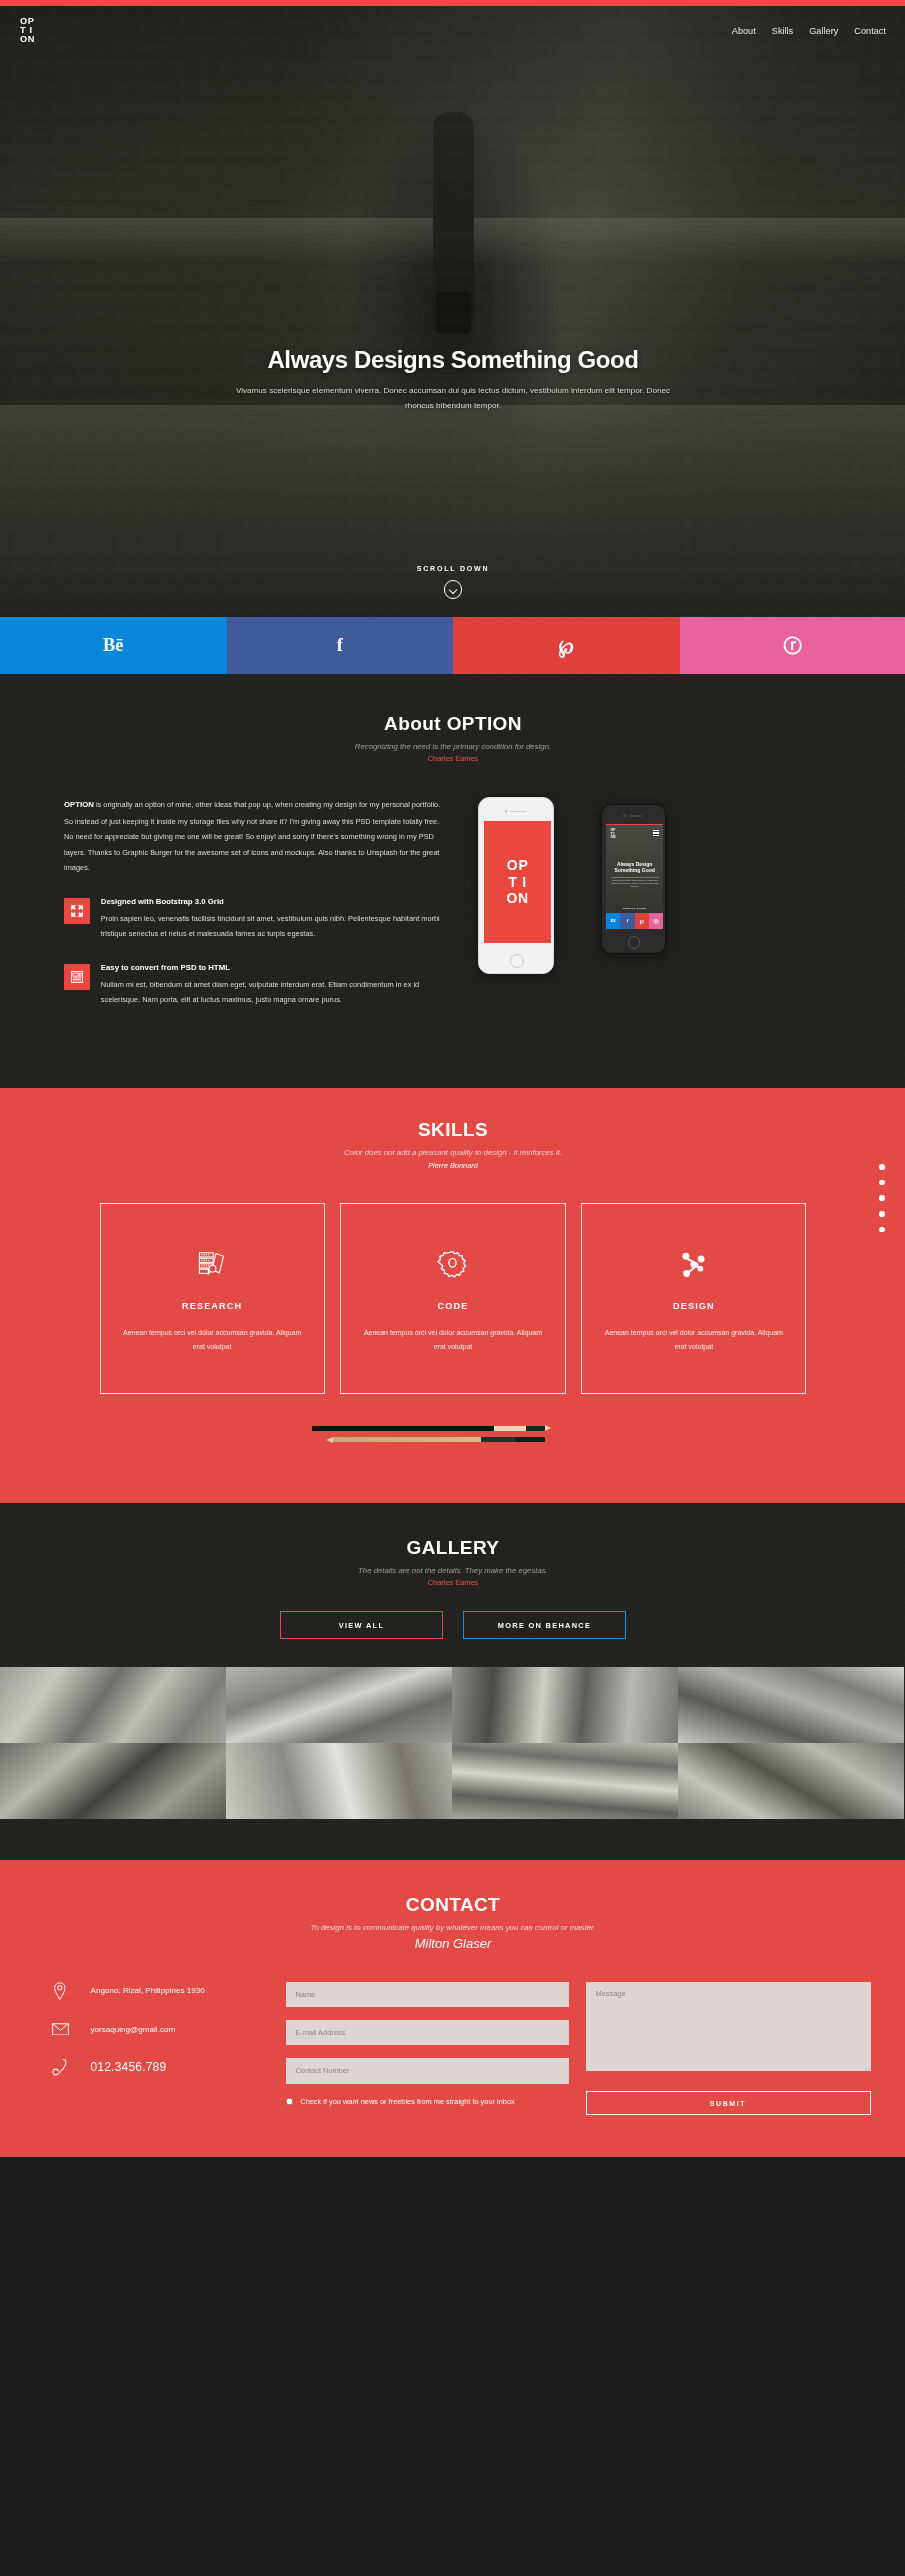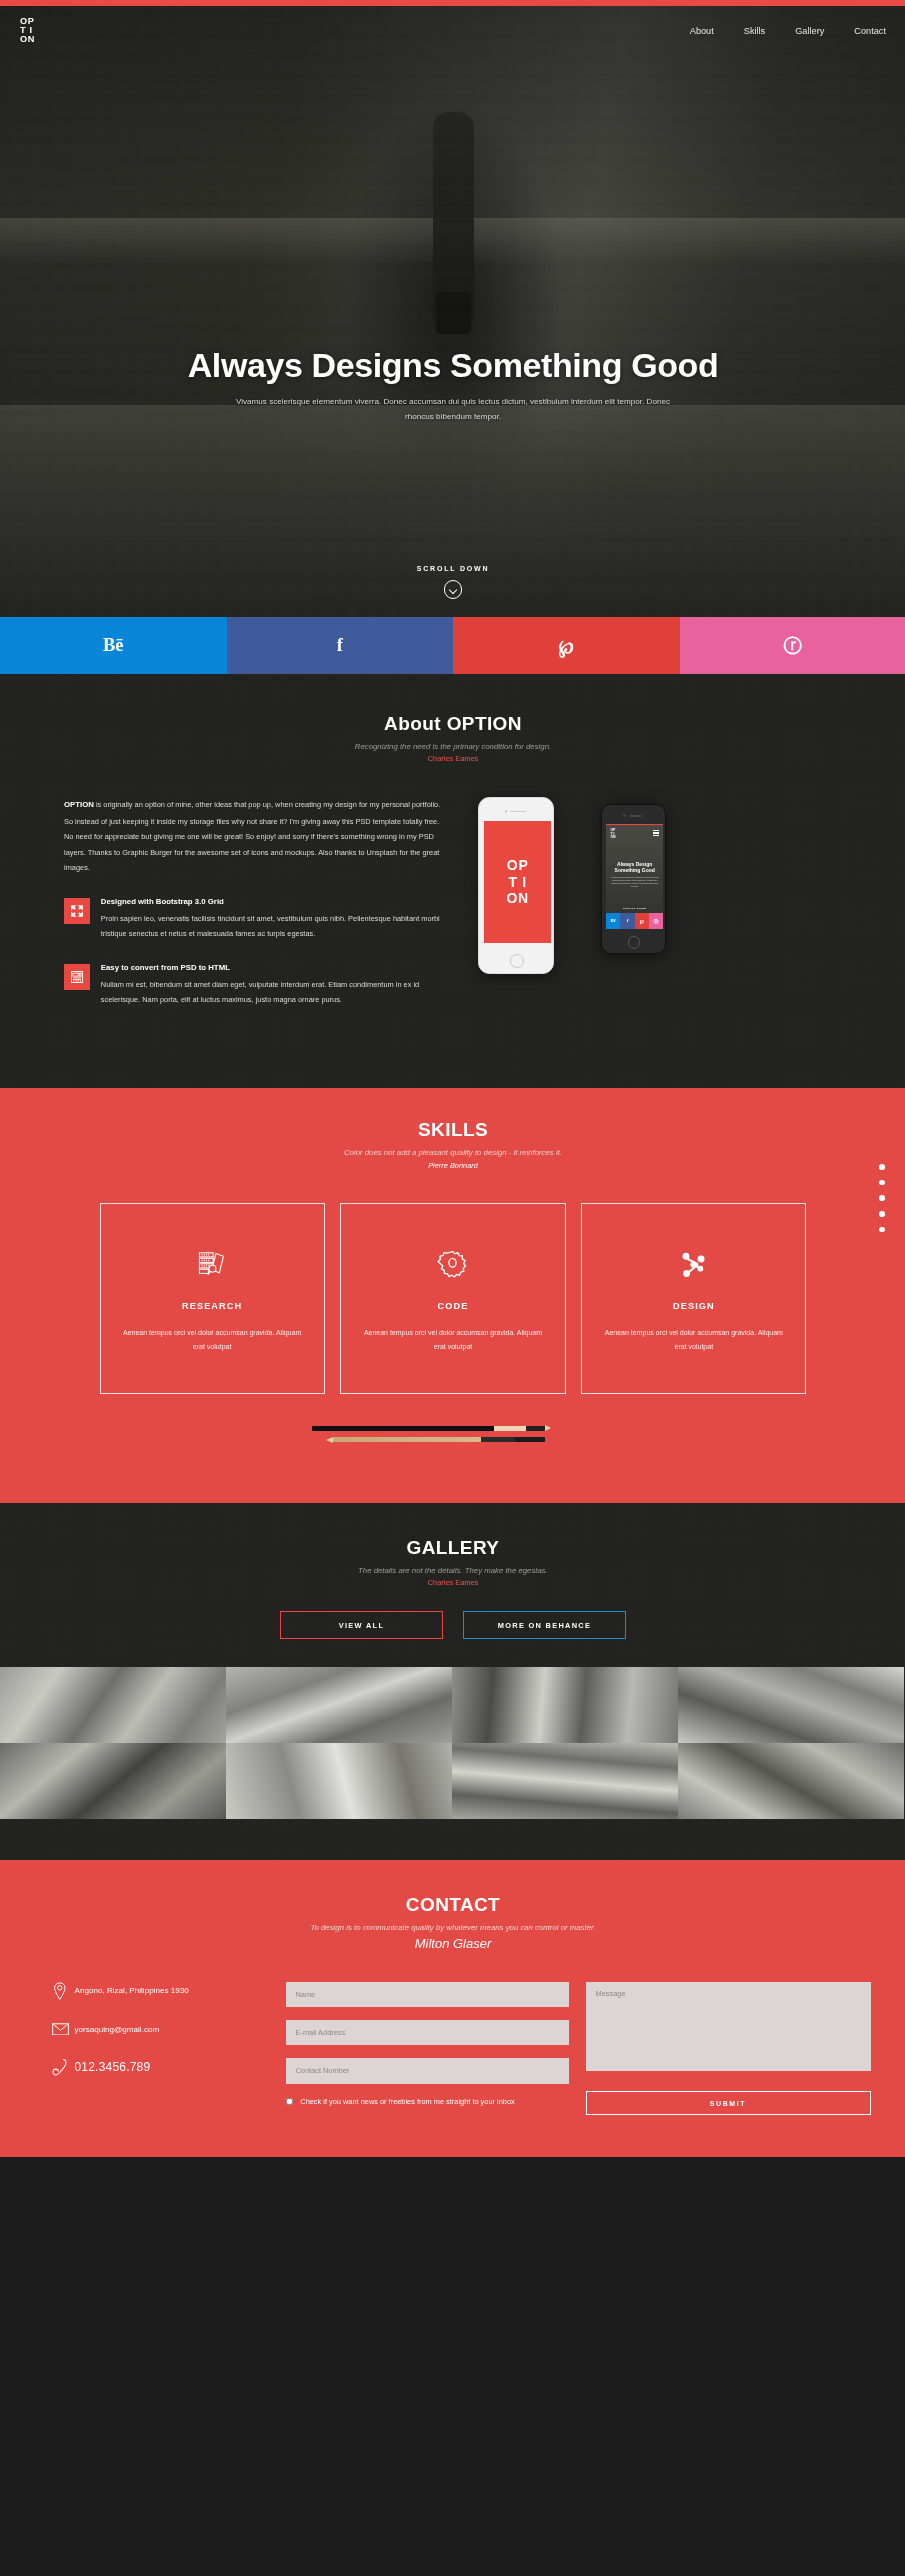--- a/index.html
+++ b/index.html
@@ -54,28 +54,28 @@
     display:flex; align-items:center; z-index:5;
   }
   .logo{
     position:absolute; left:20px; top:11.3px;
     font-weight:bold; font-size:9.2px; line-height:9.2px; letter-spacing:0.7px;
     color:#fff;
   }
   .logo div{ display:block; }
   .navlinks{
     position:absolute; right:20px; top:20px;
-    display:flex; gap:30px; font-size:9.2px; color:#e8e8e8;
+    display:flex; gap:16px; font-size:9.2px; color:#e8e8e8;
   }
   .navlinks span{ cursor:pointer; }
   .hero-center{
     position:absolute; left:0; right:0; top:340px; text-align:center; z-index:4;
   }
   .hero-title{
-    font-size:34px; font-weight:bold; color:#fff; letter-spacing:-0.4px;
+    font-size:24px; font-weight:bold; color:#fff; letter-spacing:-0.4px;
     text-shadow:0 1.4px 5.7px rgba(0,0,0,.5);
   }
   .hero-sub{
     margin:10px auto 0; width:453px; font-size:8.1px; line-height:1.85;
     color:#d8d8d6; text-shadow:0 0.7px 2.8px rgba(0,0,0,.6);
   }
   .scroll-wrap{
     position:absolute; left:0; right:0; top:559px; text-align:center; z-index:4;
   }
   .scroll-label{
@@ -243,21 +243,21 @@
   .g6{ background:linear-gradient(75deg,#cbcbc6 0%,#8a8a86 30%,#e2e2de 52%,#76766f 78%,#b2b2ad 100%); }
   .g7{ background:linear-gradient(185deg,#bdbdb8 0%,#6e6e6a 26%,#d5d5d0 50%,#5f5f5b 74%,#a8a8a3 100%); }
   .g8{ background:linear-gradient(30deg,#7a7a76 0%,#c4c4bf 24%,#55554f 48%,#b9b9b4 72%,#6c6c68 100%); }
 
   
   .contact{ background:#e34a45; padding:34px 0 42px; position:relative; }
   .contact .sec-quote{ color:#f6d3d1; }
   .contact .sec-author{ color:#fff; font-style:italic; font-size:13px; }
   .contact-grid{ width:835px; margin:31px auto 0; display:flex; gap:17px; }
   .c-info{ width:233px; padding-left:15.6px; }
-  .c-row{ display:flex; align-items:center; gap:5px; margin-bottom:22.6px; }
+  .c-row{ display:flex; align-items:center; gap:21px; margin-bottom:22.6px; }
   .c-ic{ width:18.4px; flex:0 0 18.4px; display:flex; align-items:center; justify-content:center; }
   .c-txt{ font-size:8.1px; color:#fff; }
   .c-txt.big{ font-size:12px; letter-spacing:0.2px; }
   .c-form{ width:283px; }
   .c-form input[type=text]{
     display:block; width:100%; height:25.5px; background:#dcd5d4; border:none;
     margin-bottom:12.7px; padding:0 10px; font-size:7.4px; color:#6f6a69;
     font-family:"Liberation Sans", sans-serif;
   }
   .c-form input::placeholder{ color:#8d8785; }

